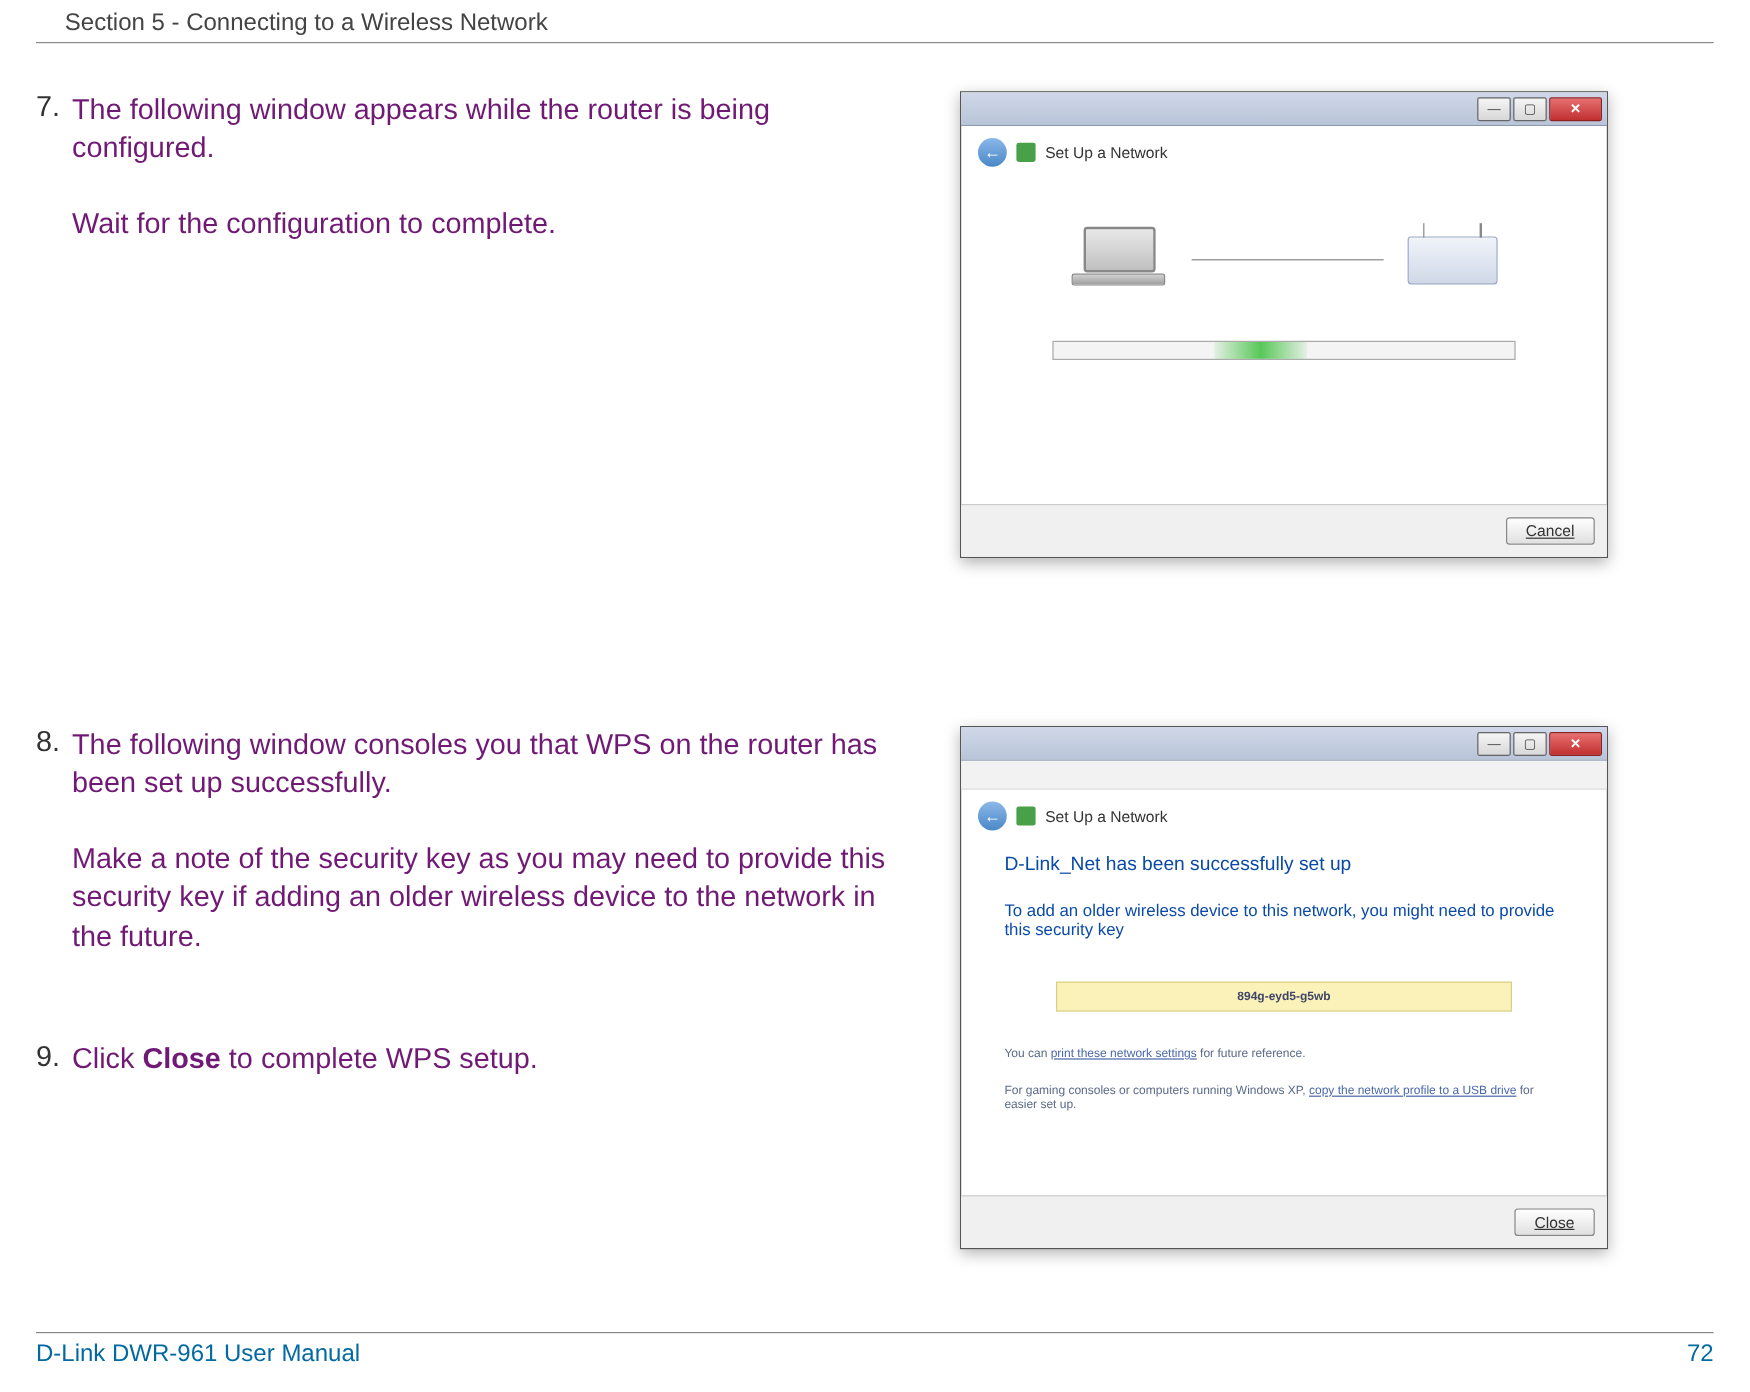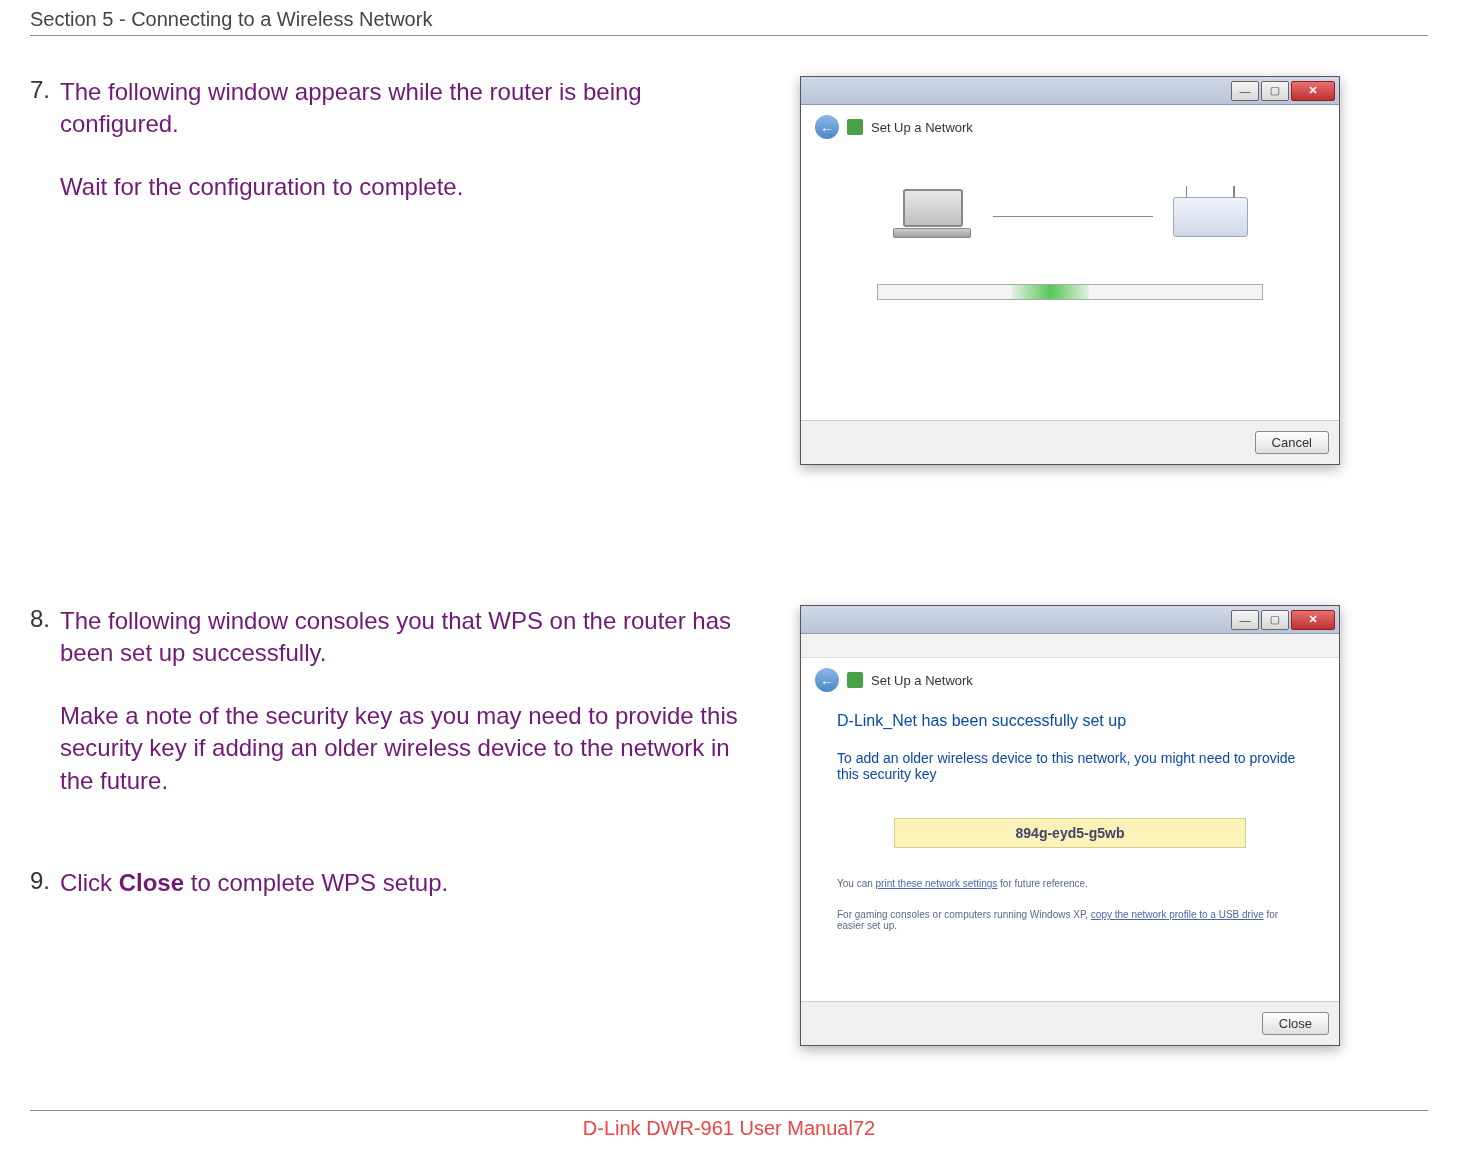--- a/index.html
+++ b/index.html
@@ -17,20 +17,21 @@
     }
     .page {
       padding: 0 30px;
     }
     .section-header {
       font-size: 20px;
       font-weight: 400;
       color: #444;
       padding-top: 8px;
       padding-bottom: 4px;
+      margin-left: 24px;
     }
     .hr-top {
       border: none;
       border-top: 1px solid #888;
       margin-bottom: 40px;
     }
     .content {
       display: flex;
       gap: 40px;
     }
@@ -211,23 +212,23 @@
       height: 100%;
       background: linear-gradient(to right, rgba(80,200,80,0.1), #58c858, rgba(80,200,80,0.1));
     }
     .key-box {
       background: #faf2b8;
       border: 1px solid #d8d088;
       text-align: center;
       padding: 6px;
       font-weight: bold;
       color: #404668;
-      font-size: 14px;
+      font-size: 10px;
       margin: 0 auto 30px auto;
-      width: 352px;
+      width: 380px;
     }
     .dialog-note {
       font-size: 10px;
       color: #5a6a88;
       margin-bottom: 20px;
     }
     .link {
       color: #4a68a8;
       text-decoration: underline;
     }
@@ -238,20 +239,21 @@
       display: flex;
       justify-content: flex-end;
     }
     .win-btn {
       background: linear-gradient(to bottom, #fff, #e0e0e0);
       border: 1px solid #888;
       border-radius: 3px;
       padding: 3px 16px;
       font-size: 13px;
       color: #333;
+      text-decoration: underline;
     }
     
     .faded-strip {
       height: 24px;
       background: #f2f2f2;
       border-bottom: 1px solid #ddd;
       display: flex;
       align-items: center;
       padding: 0 14px;
       gap: 18px;
@@ -266,23 +268,23 @@
       left: 30px;
       right: 30px;
     }
     .hr-bottom {
       border: none;
       border-top: 1px solid #888;
       margin-bottom: 6px;
     }
     .footer-row {
       display: flex;
-      justify-content: center;
+      justify-content: space-between;
       font-size: 20px;
-      color: #ef4444;
+      color: #0369a1;
     }
   </style>
 </head>
 <body>
 
 <div class="page">
   <div class="section-header">Section 5 - Connecting to a Wireless Network</div>
   <hr class="hr-top">
 
   <div class="content block-1">

